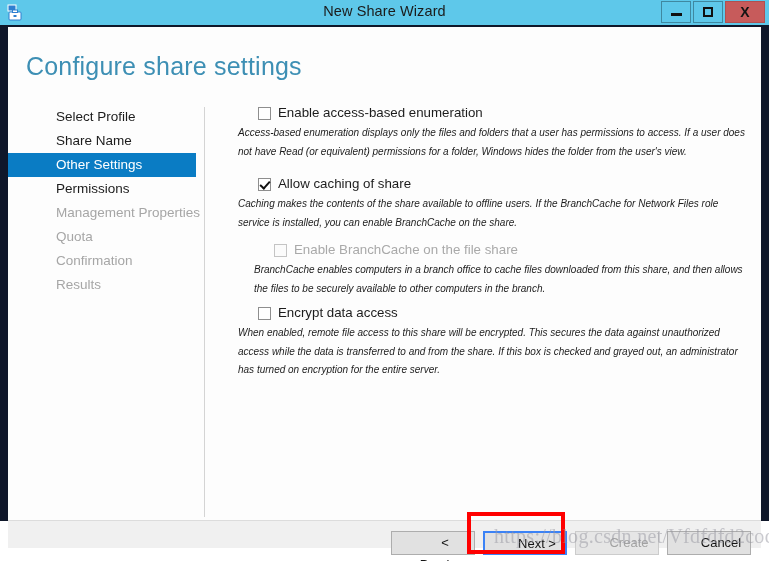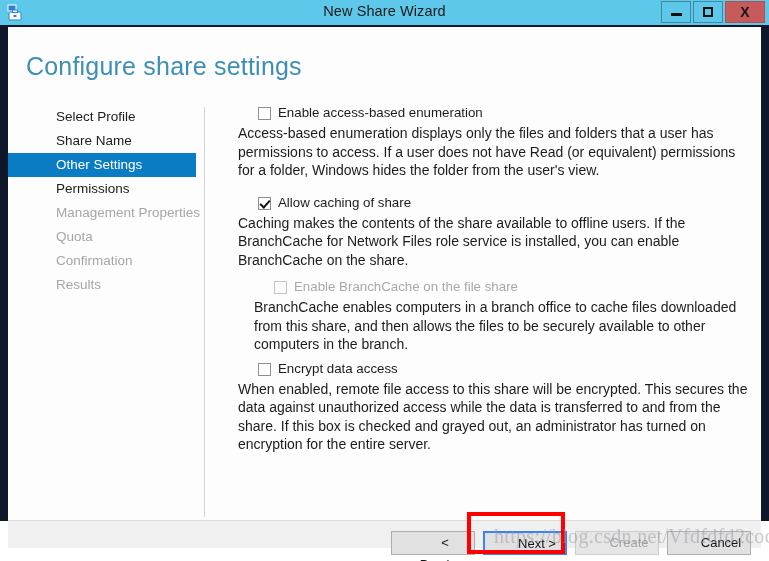--- a/index.html
+++ b/index.html
@@ -185,26 +185,27 @@
     font-size: 13.3px;
     color: #1c1c1c;
     line-height: 16px;
     font-family: "Liberation Sans", sans-serif;
   }
   .opt-label.disabled {
     color: #a9a9a9;
     text-align: center;
   }
   .desc {
-    font-size: 14px;
+    font-size: 10px;
     color: #1c1c1c;
     line-height: 18.5px;
     margin: 3px 0 0 20px;
     max-width: 512px;
     font-family: "Liberation Sans", sans-serif;
+    font-style: italic;
   }
   .desc.indent {
     margin-left: 36px;
     max-width: 498px;
   }
   .gap-lg { height: 15px; }
   .gap-md { height: 10px; }
   .gap-sm { height: 7px; }
   .sub-row { margin-left: 16px; }
 

